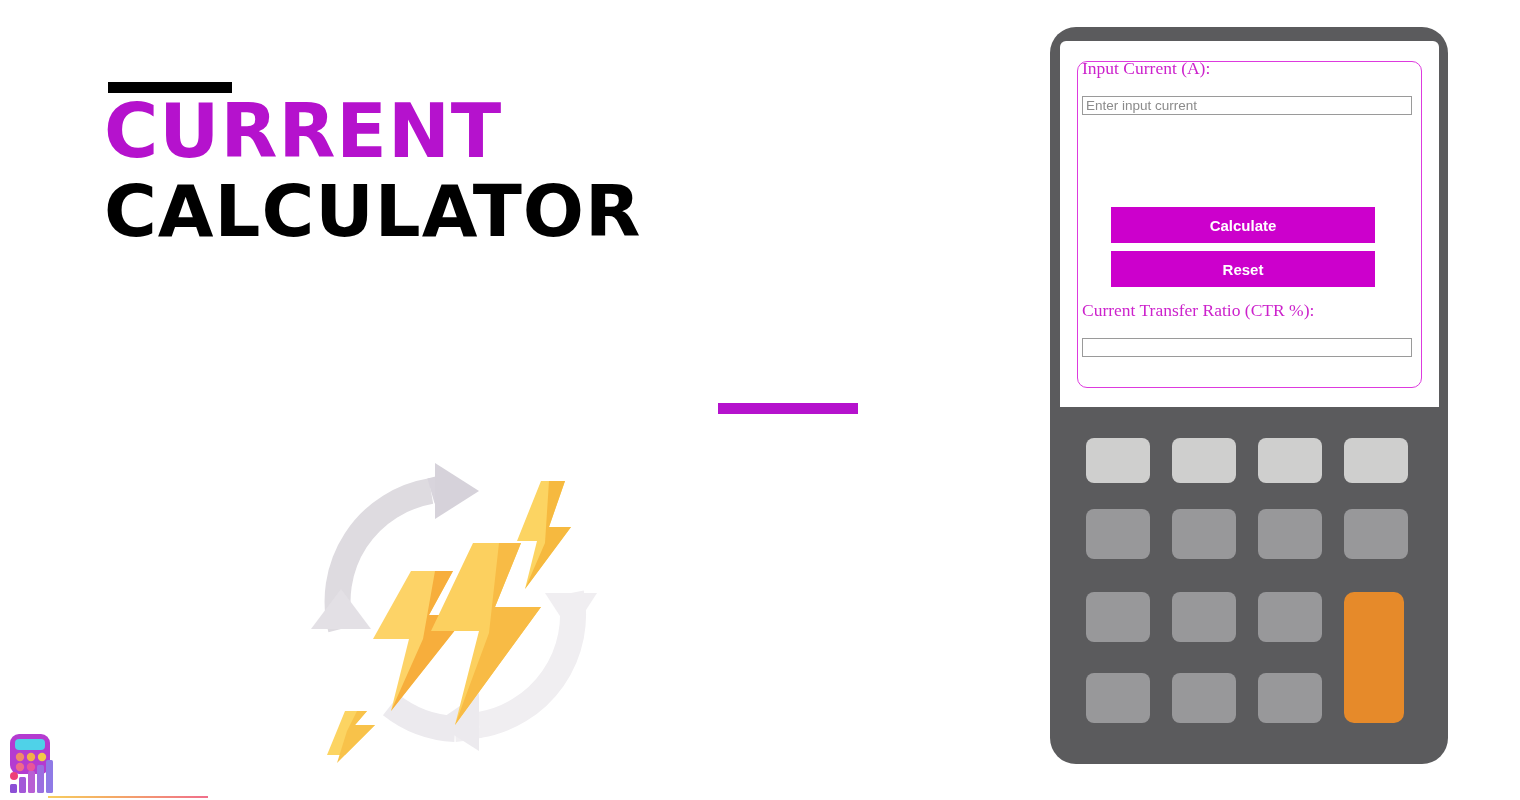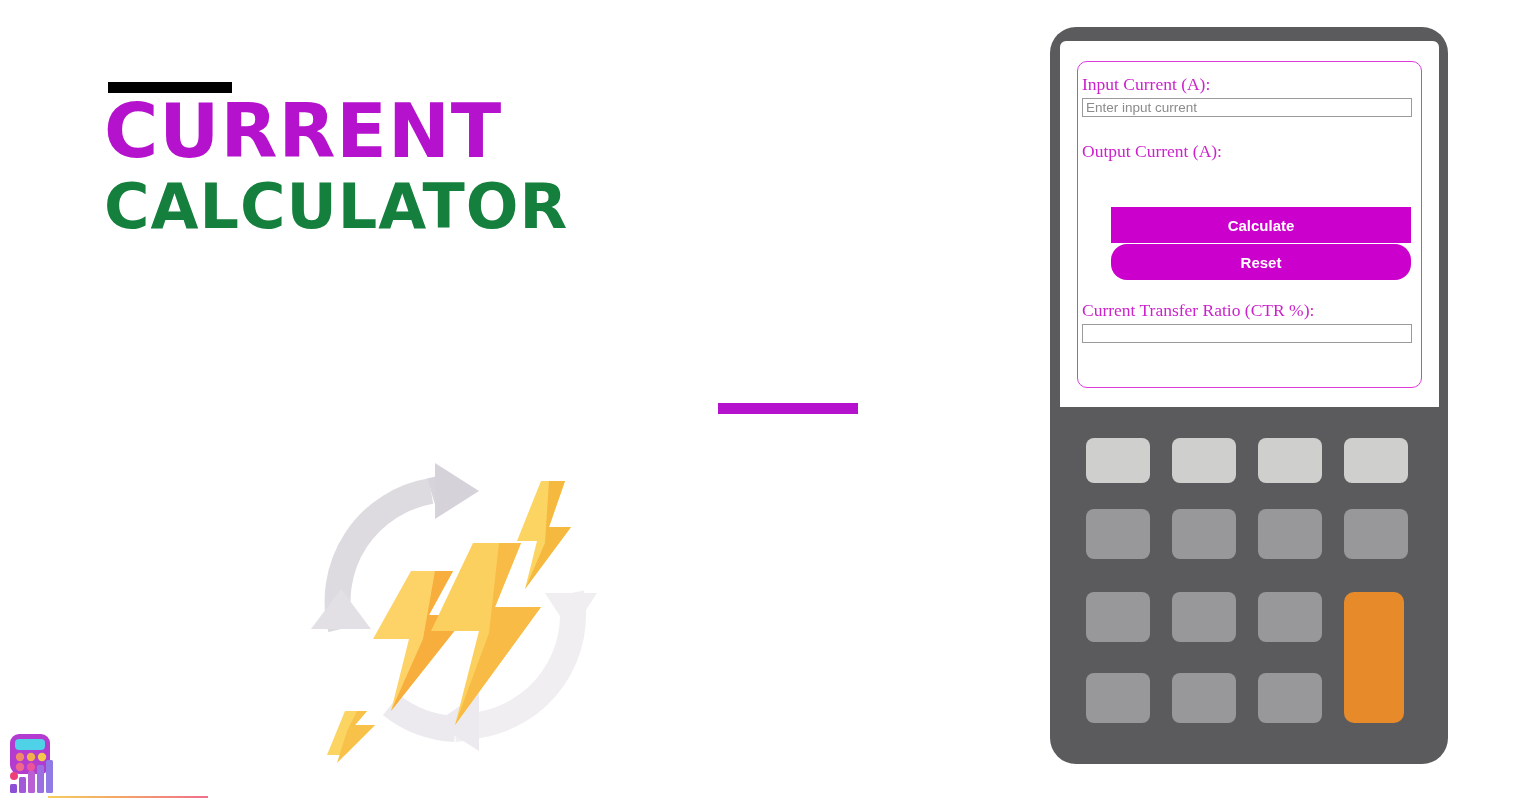--- a/index.html
+++ b/index.html
@@ -21,21 +21,21 @@
   }
   .t-line {
     font-family: "DejaVu Sans", sans-serif;
     font-weight: 700;
     letter-spacing: 1px;
     line-height: 0.96;
     white-space: nowrap;
   }
   .t-line1 { font-size: 74px; color: #b512cd; transform: scaleX(1.0); }
   .t-line2 { font-size: 74px; color: #b512cd; margin-top: 12px; }
-  .t-line3 { font-size: 62px; color: #15803d; margin-top: 10px; position: relative; }
+  .t-line3 { font-size: 72px; color: #000000; margin-top: 10px; position: relative; }
   .title-rule-bottom {
     position: absolute; left: 718px; top: 403px;
     width: 140px; height: 11px; background: #b512cd;
   }
 
   
   .illus { position: absolute; left: 283px; top: 443px; width: 340px; height: 320px; }
 
   
   .logo { position: absolute; left: 4px; top: 726px; width: 210px; height: 74px; }
@@ -100,26 +100,26 @@
     width: 330px; height: 19px;
     box-sizing: border-box;
     border: 1.4px solid #9a9a9a;
     background: #ffffff;
     font-family: "Liberation Sans", sans-serif;
     font-size: 13.5px;
     color: #333;
     padding: 0 3px;
     border-radius: 0;
     outline: none;
-    margin-top: 3px;
+    margin-top: 17px;
   }
   .inp::placeholder { color: #8b8b8b; opacity: 1; }
   .btn {
     position: absolute; left: 1111px;
-    width: 300px; height: 36px;
+    width: 264px; height: 36px;
     background: #cc00cc;
     border: none;
     color: #ffffff;
     font-family: "Liberation Sans", sans-serif;
     font-size: 15px;
     font-weight: 700;
     cursor: pointer;
     border-radius: 0;
   }
 
@@ -214,31 +214,30 @@
       </svg>
     </div>
     <div class="logo-underline"></div>
   </div>
 
   <div class="device"></div>
   <div class="screen"></div>
 
   <div class="form-box"></div>
 
-  <div class="fld" style="top:74px;">
+  <div class="fld" style="top:58px;">
     <label class="lbl">Input Current (A):</label>
     <input class="inp" type="text" placeholder="Enter input current" style="">
   </div>
 
   <div class="fld" style="top:141px;">
-    <label class="lbl">Output Current (A):</label>
   </div>
 
   <button class="btn" style="top:207px;">Calculate</button>
-  <button class="btn" style="top:244px;border-radius:16px;">Reset</button>
+  <button class="btn" style="top:251px;">Reset</button>
 
   <div class="fld" style="top:300px;">
     <label class="lbl">Current Transfer Ratio (CTR %):</label>
     <input class="inp" type="text" readonly="" placeholder="" style="">
   </div>
 
   <div class="keypad">
     <button class="key k-light" style="left:0px;  top:0px;   width:64px; height:45px;"></button>
     <button class="key k-light" style="left:86px; top:0px;   width:64px; height:45px;"></button>
     <button class="key k-light" style="left:172px;top:0px;   width:64px; height:45px;"></button>

